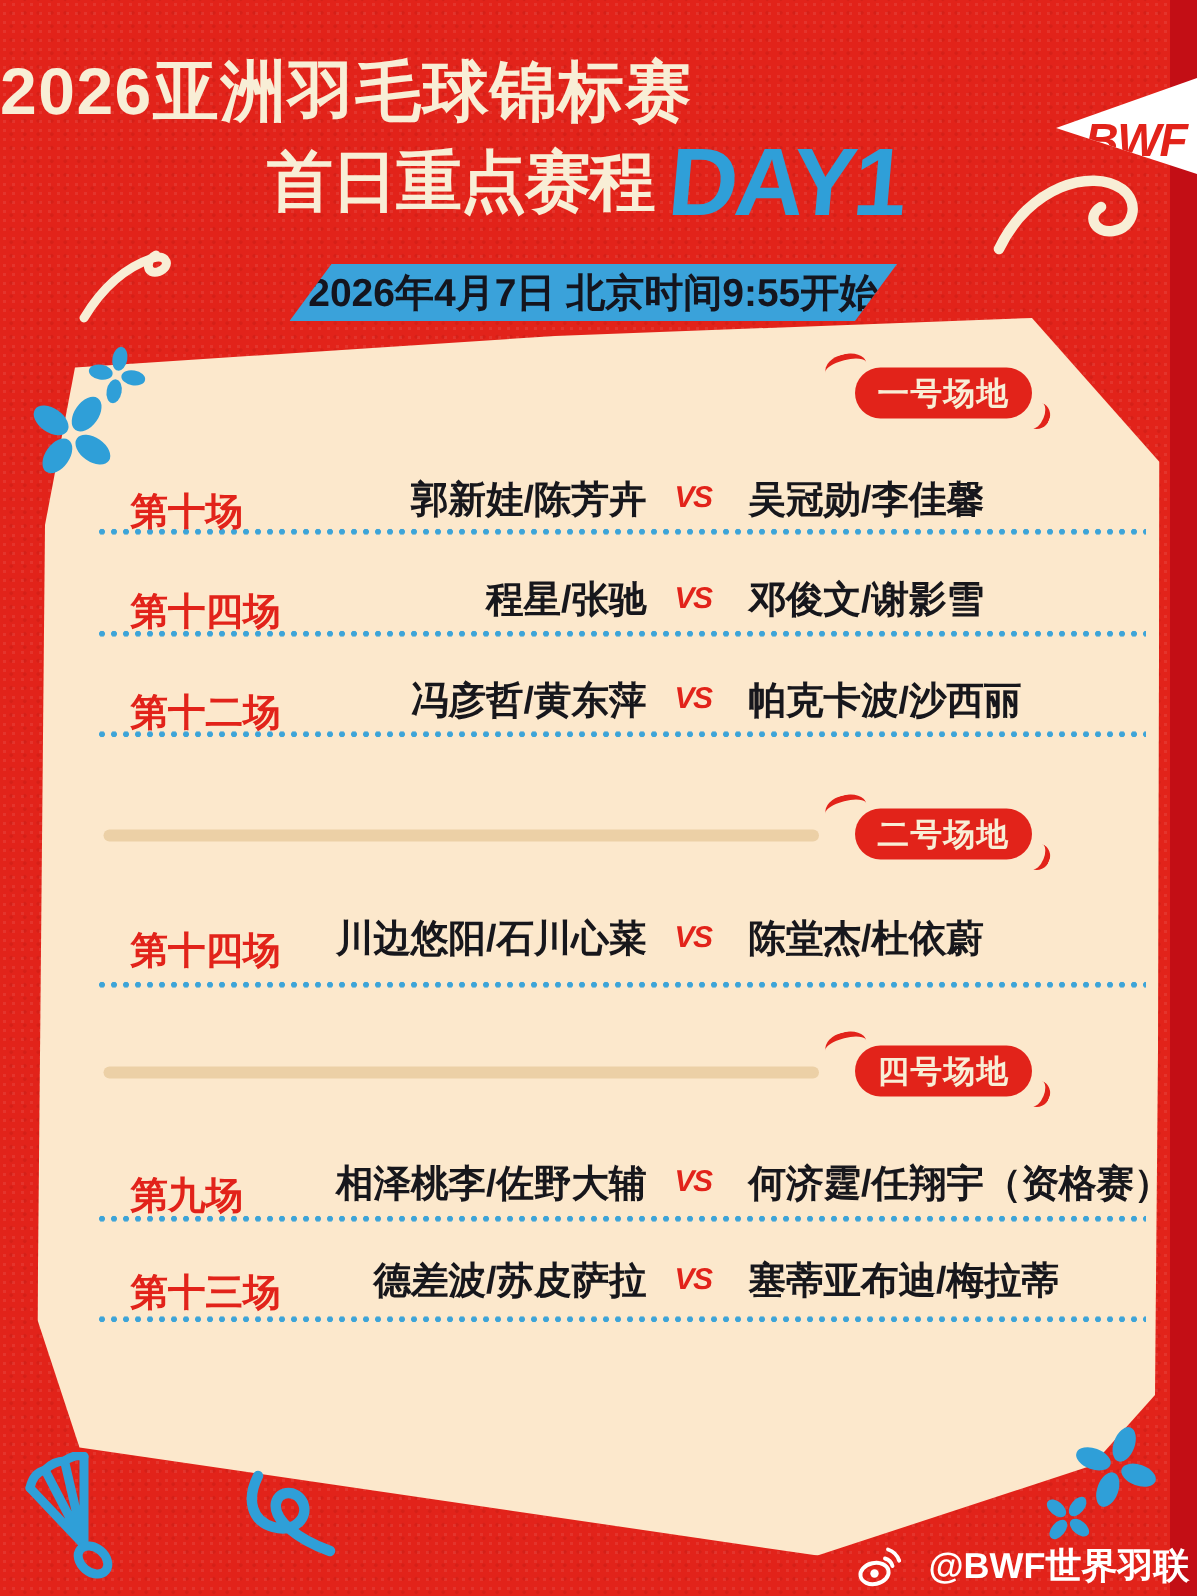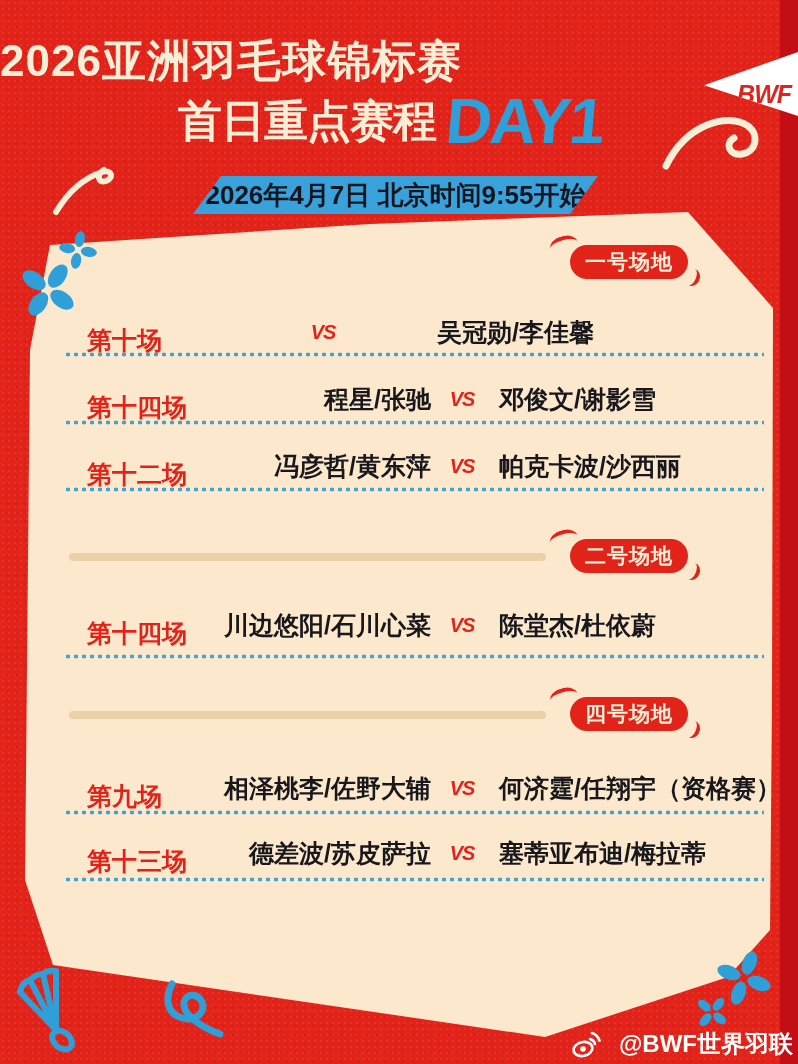--- a/index.html
+++ b/index.html
@@ -50,21 +50,21 @@
   }
   .title-cn{font-size:44px;font-weight:900;color:var(--cream-text);letter-spacing:-1px;}
   .title-day{font-size:64px;font-weight:900;color:var(--blue);transform:skewX(-5deg);letter-spacing:-2px;}
   .bwf-wedge{
     position:absolute;top:52px;right:0;width:94px;height:64px;z-index:5;
     background:#ffffff;
     clip-path:polygon(100% 0,100% 100%,0 52%);
     display:flex;align-items:center;justify-content:flex-end;
   }
   .bwf-wedge span{
-    font-size:25px;font-weight:900;font-style:italic;color:var(--red);
+    font-size:31px;font-weight:900;font-style:italic;color:var(--red);
     padding-right:7px;letter-spacing:-1px;margin-top:20px;
   }
   .date-banner{
     position:absolute;left:193px;top:176px;width:405px;height:38px;z-index:5;
     background:var(--blue-banner);
     clip-path:polygon(28px 0,405px 0,377px 38px,0 38px);
     text-align:center;line-height:38px;
     font-size:26px;font-weight:900;color:#14151e;
   }
   
@@ -153,20 +153,21 @@
         <ellipse cx="77" cy="22" rx="8" ry="5"></ellipse>
       </g>
     </g>
   </svg>
 
   <div class="court-badge" style="top:245px">
     <span>一号场地</span>
   </div>
   <div class="mrow" style="top:308px">
     <span class="mlabel">第十场</span>
+    <span class="team t1">郭新娃/陈芳卉</span>
     <span class="vs">VS</span>
     <span class="team t2">吴冠勋/李佳馨</span>
   </div>
   <div class="dotline" style="top:352px"></div>
   <div class="mrow" style="top:375px">
     <span class="mlabel">第十四场</span>
     <span class="team t1">程星/张驰</span>
     <span class="vs">VS</span>
     <span class="team t2">邓俊文/谢影雪</span>
   </div>

